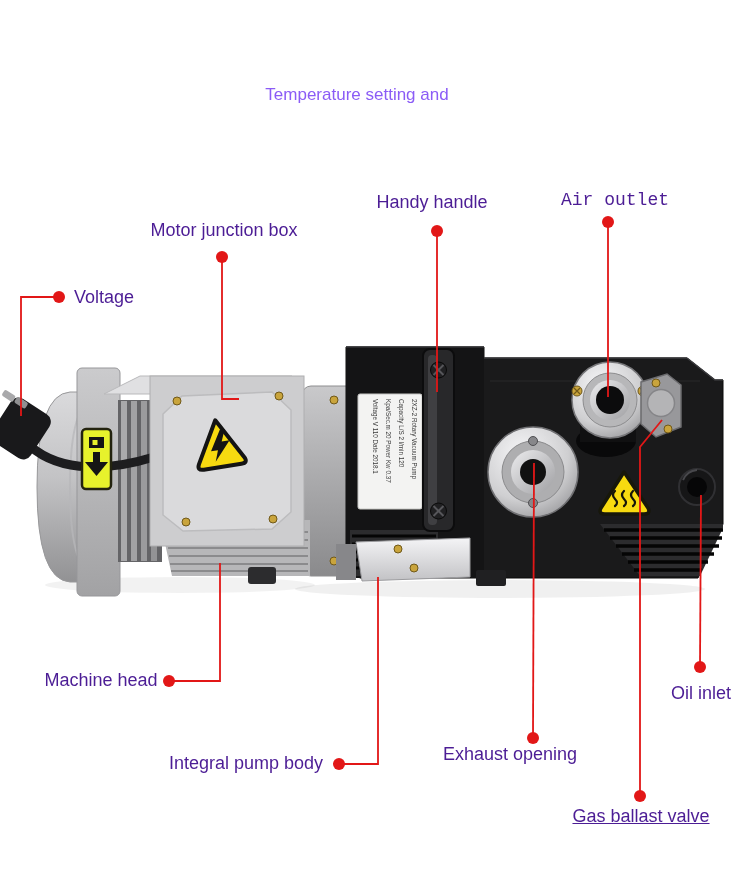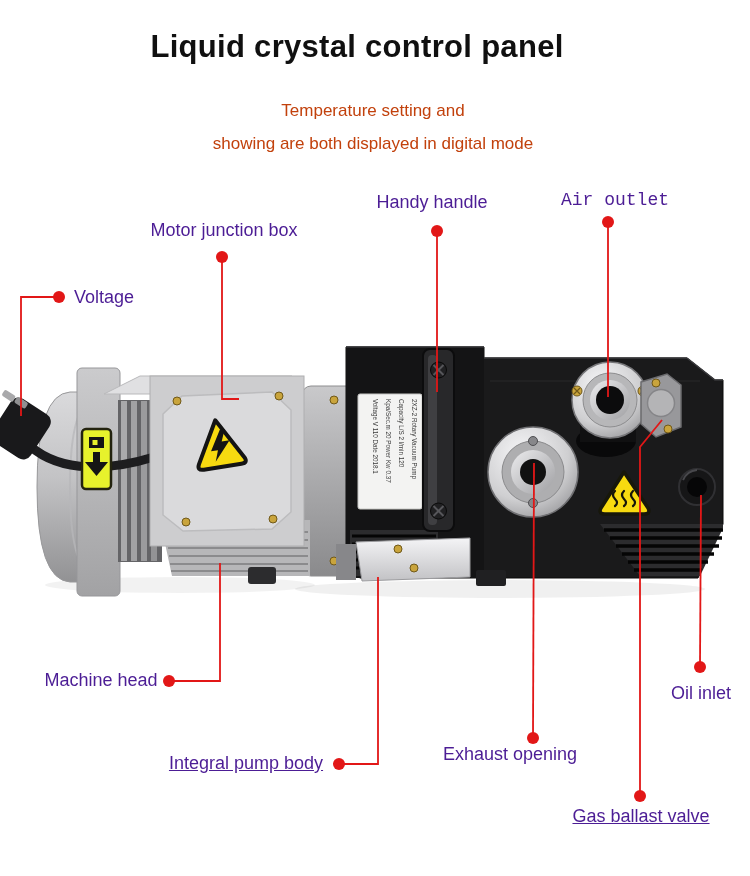--- a/index.html
+++ b/index.html
@@ -1,43 +1,41 @@
 <!DOCTYPE html>
 <html><head>
 <meta charset="utf-8">
 <style>
   html,body{margin:0;padding:0;background:#ffffff;}
   .page{position:relative;width:750px;height:876px;background:#ffffff;overflow:hidden;
         font-family:"Liberation Sans", sans-serif;}
   .title{position:absolute;top:31px;left:357px;transform:translateX(-50%);
          font-size:31px;line-height:1;font-weight:700;color:#101010;margin:0;white-space:nowrap;letter-spacing:.3px;}
   .sub{position:absolute;left:357px;transform:translateX(-50%);font-size:17px;line-height:1;
-       color:#c2410c;margin:16px;white-space:nowrap;}
+       color:#8b5cf6;margin:0;white-space:nowrap;}
   .s1{top:86px}.s2{top:119px}
   .pump-svg{position:absolute;left:0;top:0;}
   .callout{position:absolute;font-size:18px;line-height:1.1;color:#4c1d95;
            transform:translateX(-50%);white-space:nowrap;}
   .co-motor-junction-box{left:224px;top:221px;}
   .co-switch{left:104px;top:288px;}
   .co-handy-handle{left:432px;top:193px;}
   .co-air-outlet{left:615px;top:191px;font-family:Liberation Mono, monospace;}
   .co-machine-head{left:101px;top:671px;}
-  .co-integral-pump-body{left:246px;top:754px;text-decoration:underline;}
+  .co-integral-pump-body{left:246px;top:754px;}
   .co-exhaust-opening{left:510px;top:745px;}
   .co-gas-ballast-valve{left:641px;top:807px;text-decoration:underline;}
   .co-oil-inlet{left:701px;top:684px;}
 </style>
 </head>
 <body>
 
 <div class="page">
 
-  <h1 class="title">Liquid crystal control panel</h1>
   <p class="sub s1">Temperature setting and</p>
-  <p class="sub s2">showing are both displayed in digital mode</p>
 
   <svg class="pump-svg" width="750" height="876" viewBox="0 0 750 876">
     <defs>
       <linearGradient id="gHead" x1="0" y1="0" x2="0" y2="1">
         <stop offset="0" stop-color="#dadadc"></stop>
           <stop offset="0.45" stop-color="#c3c3c5"></stop>
           <stop offset="1" stop-color="#929294"></stop>
       </linearGradient>
       <linearGradient id="gCollar" x1="0" y1="0" x2="0" y2="1">
         <stop offset="0" stop-color="#cbcbcd"></stop>

